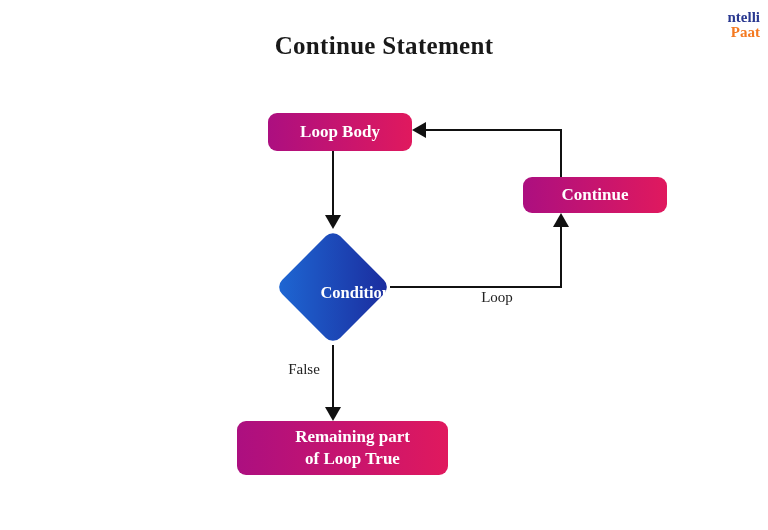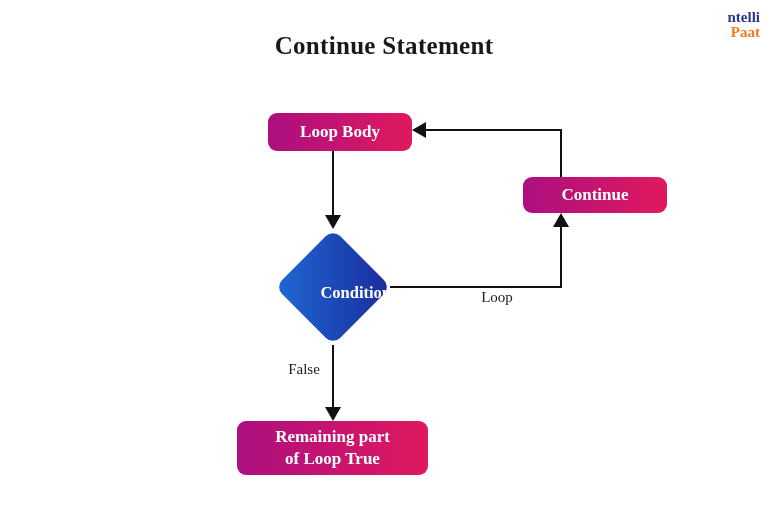--- a/index.html
+++ b/index.html
@@ -19,21 +19,21 @@
 
   
   .box{
     position:absolute;display:flex;align-items:center;justify-content:center;
     background:linear-gradient(90deg,#AC0F80 0%,#E0195E 100%);
     border-radius:9px;color:#ffffff;font-size:17px;font-weight:600;
     text-align:center;line-height:1.3;
   }
   .box-loop{left:268px;top:113px;width:144px;height:38px;}
   .box-continue{left:487px;top:177px;width:144px;height:36px;margin-left:36px;}
-  .box-remaining{left:237px;top:421px;width:191px;height:54px;flex-direction:column;}
+  .box-remaining{left:237px;top:421px;width:191px;height:54px;flex-direction:column;padding-left:20px;}
   .diamond{
     position:absolute;left:292px;top:246px;width:82px;height:82px;
     transform:rotate(45deg);border-radius:10px;
     background:linear-gradient(45deg,#1E68D4 0%,#1B2B9D 100%);
   }
   .diamond-label{
     position:absolute;left:275px;top:277px;width:116px;text-align:right;
     color:#fff;font-size:16.5px;font-weight:600;margin-top:6px;
   }
 

